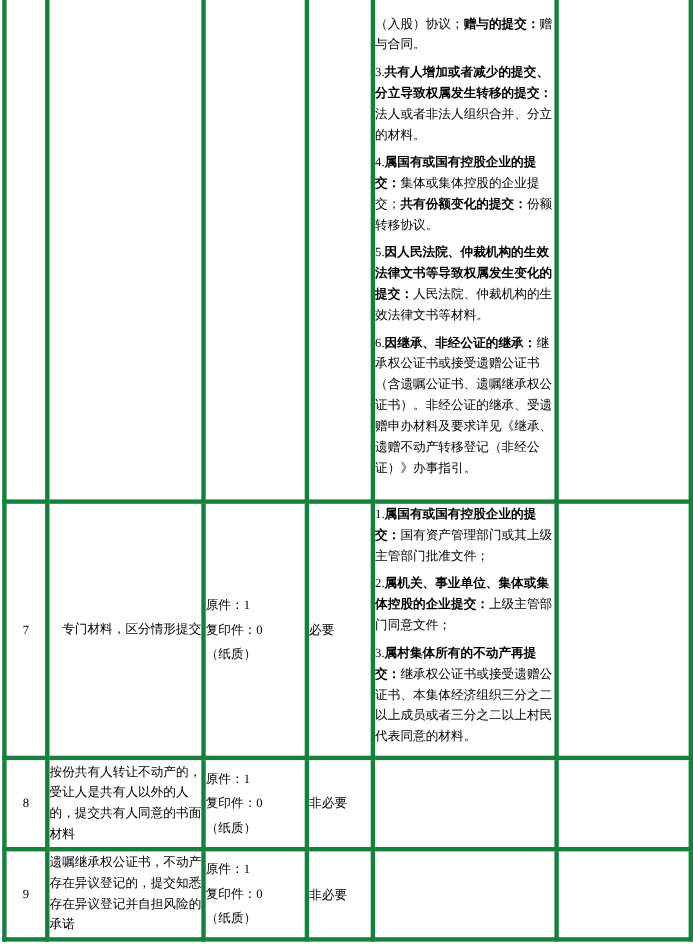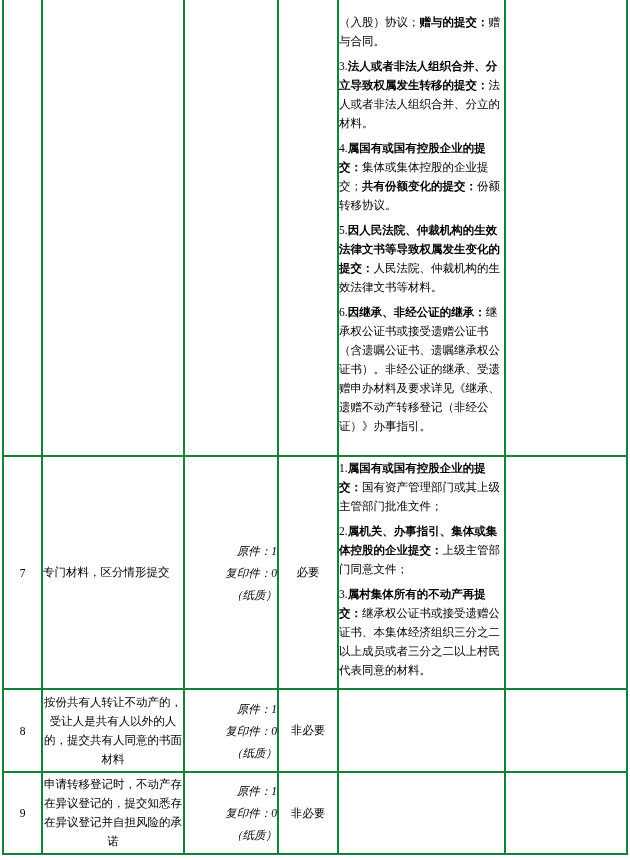--- a/index.html
+++ b/index.html
@@ -16,32 +16,32 @@
   }
   .doc-table {
     position: absolute;
     left: 2px;
     top: 0;
     border-collapse: collapse;
     table-layout: fixed;
     width: 624px;
   }
   .doc-table td {
-    border: 2px solid #15803d;
+    border: 4px solid #15803d;
     padding: 0;
     vertical-align: middle;
     font-size: 11.5px;
     overflow: hidden;
   }
   .doc-table tr.row-cont td { border-top: none; margin-top: 20px; }
   .c-num   { text-align: center; }
-  .c-mat   { text-align: center; padding: 1px 1px 1px 1px; line-height: 19px; }
-  .c-mat.center { text-align: left; }
-  .c-cnt   { text-align: right; line-height: 22px; font-style: italic; }
-  .c-req   { text-align: center; }
+  .c-mat   { text-align: left; padding: 1px 1px 1px 1px; line-height: 19px; }
+  .c-mat.center { text-align: right; }
+  .c-cnt   { text-align: left; line-height: 22px; }
+  .c-req   { }
   .c-notes {
     vertical-align: top;
     text-align: left;
     padding: 3px 1px 0 3px;
     line-height: 19px;
   }
   .c-notes p { margin: 0 0 6px 0; }
   .c-notes b { font-weight: bold; }
   .c-last { }
 </style>
@@ -59,61 +59,61 @@
   </colgroup>
   <tbody>
 
     <tr class="row-cont" style="height:456px">
       <td class="c-num"></td>
       <td class="c-mat"></td>
       <td class="c-cnt"></td>
       <td class="c-req"></td>
       <td class="c-notes">
           <p><span>（入股）协议；</span><b>赠与的提交：</b><span>赠与合同。</span></p>
-          <p><span>3.</span><b>法人或者非法人组织合并、分立导致权属发生转移的提交：</b><span>法人或者非法人组织合并、分立的材料。</span></p>
+          <p><span>3.</span><b>共有人增加或者减少的提交、分立导致权属发生转移的提交：</b><span>法人或者非法人组织合并、分立的材料。</span></p>
           <p><span>4.</span><b>属国有或国有控股企业的提交：</b><span>集体或集体控股的企业提交；</span><b>共有份额变化的提交：</b><span>份额转移协议。</span></p>
           <p><span>5.</span><b>因人民法院、仲裁机构的生效法律文书等导致权属发生变化的提交：</b><span>人民法院、仲裁机构的生效法律文书等材料。</span></p>
           <p><span>6.</span><b>因继承、非经公证的继承：</b><span>继承权公证书或接受遗赠公证书（含遗嘱公证书、遗嘱继承权公证书）。非经公证的继承、受遗赠申办材料及要求详见《继承、遗赠不动产转移登记（非经公证）》办事指引。</span></p>
         </td>
       <td class="c-last"></td>
     </tr>
 
     <tr style="height:233px">
       <td class="c-num">7</td>
       <td class="c-mat center">专门材料，区分情形提交</td>
       <td class="c-cnt">
         <div>原件：1</div>
         <div>复印件：0</div>
         <div>（纸质）</div>
       </td>
       <td class="c-req">必要</td>
       <td class="c-notes">
           <p><span>1.</span><b>属国有或国有控股企业的提交：</b><span>国有资产管理部门或其上级主管部门批准文件；</span></p>
-          <p><span>2.</span><b>属机关、办事指引、集体或集体控股的企业提交：</b><span>上级主管部门同意文件；</span></p>
+          <p><span>2.</span><b>属机关、事业单位、集体或集体控股的企业提交：</b><span>上级主管部门同意文件；</span></p>
           <p><span>3.</span><b>属村集体所有的不动产再提交：</b><span>继承权公证书或接受遗赠公证书、本集体经济组织三分之二以上成员或者三分之二以上村民代表同意的材料。</span></p>
         </td>
       <td class="c-last"></td>
     </tr>
 
     <tr style="height:83px">
       <td class="c-num">8</td>
       <td class="c-mat">按份共有人转让不动产的，受让人是共有人以外的人的，提交共有人同意的书面材料</td>
       <td class="c-cnt">
         <div>原件：1</div>
         <div>复印件：0</div>
         <div>（纸质）</div>
       </td>
       <td class="c-req">非必要</td>
       <td class="c-notes"></td>
       <td class="c-last"></td>
     </tr>
 
     <tr style="height:82px">
       <td class="c-num">9</td>
-      <td class="c-mat">申请转移登记时，不动产存在异议登记的，提交知悉存在异议登记并自担风险的承诺</td>
+      <td class="c-mat">遗嘱继承权公证书，不动产存在异议登记的，提交知悉存在异议登记并自担风险的承诺</td>
       <td class="c-cnt">
         <div>原件：1</div>
         <div>复印件：0</div>
         <div>（纸质）</div>
       </td>
       <td class="c-req">非必要</td>
       <td class="c-notes"></td>
       <td class="c-last"></td>
     </tr>
 

